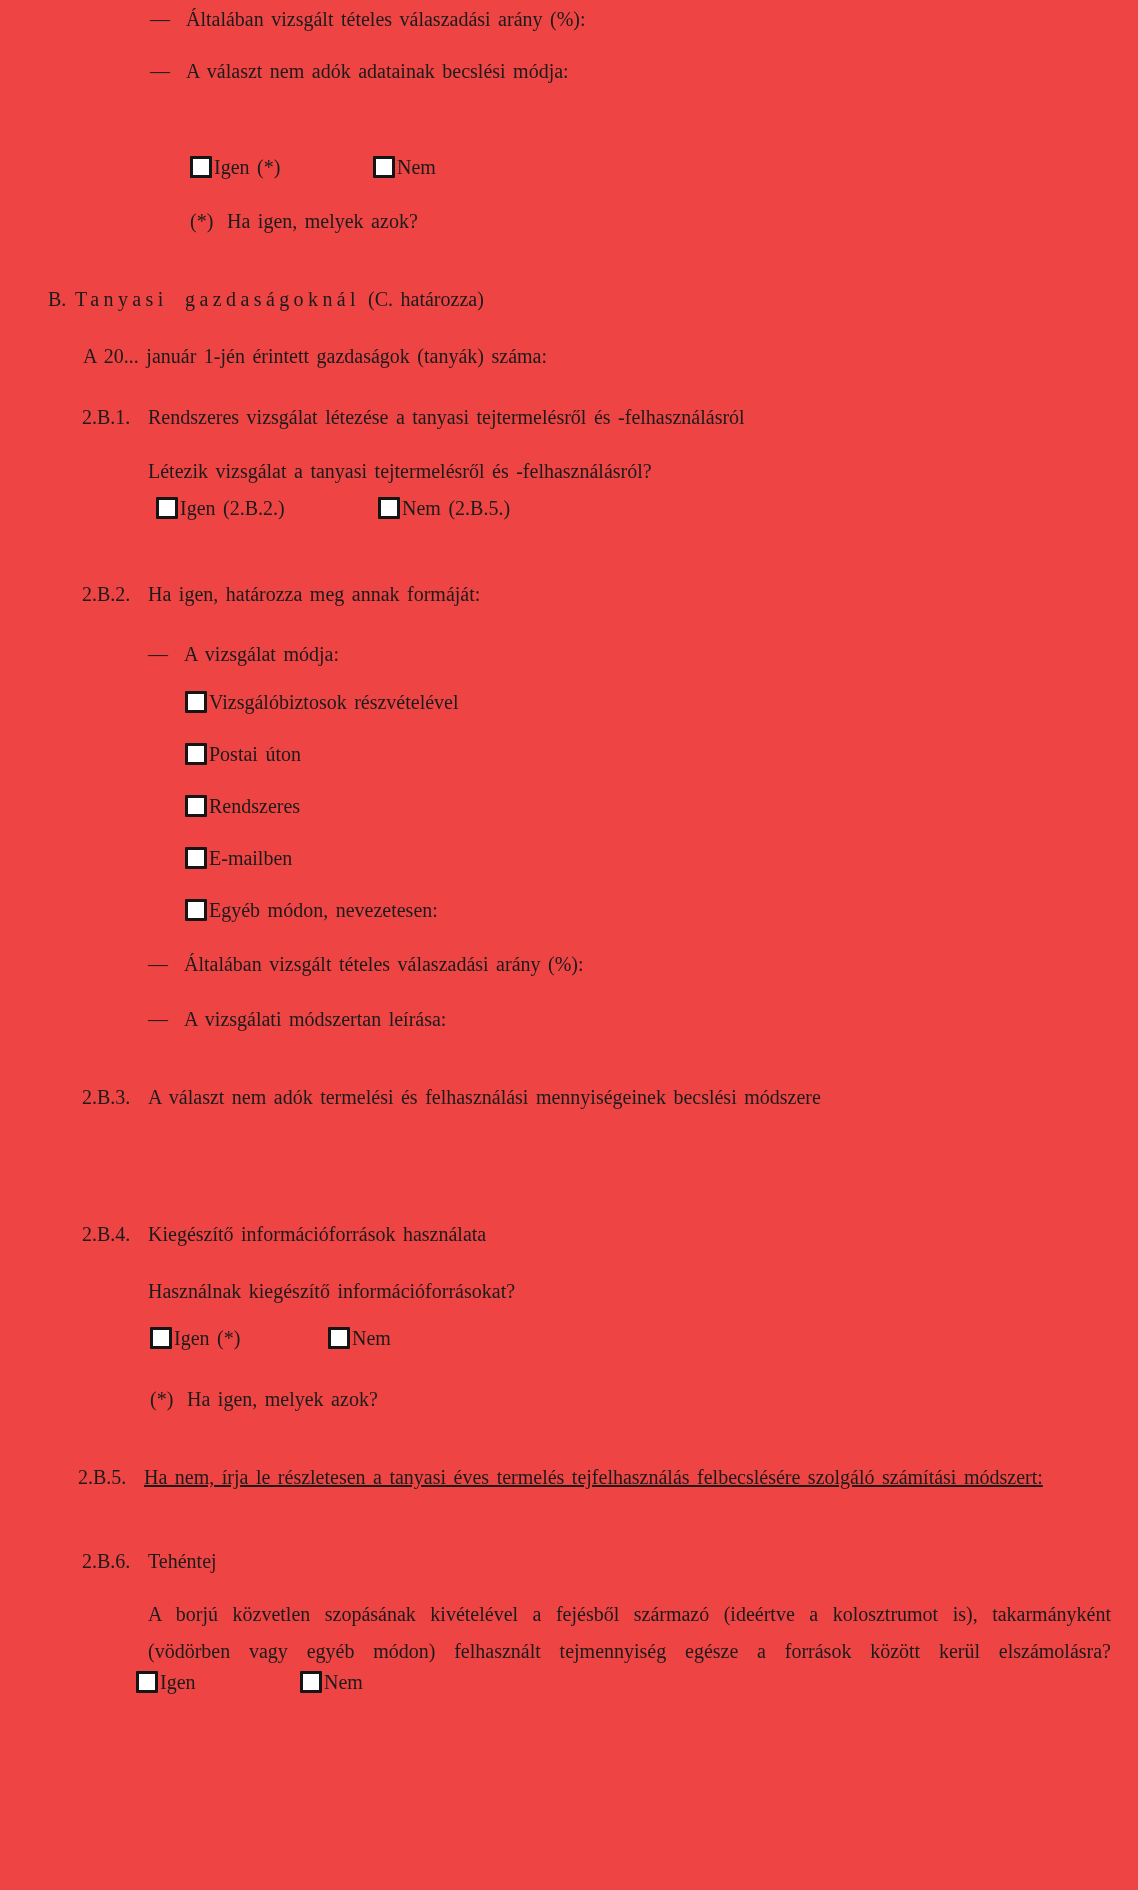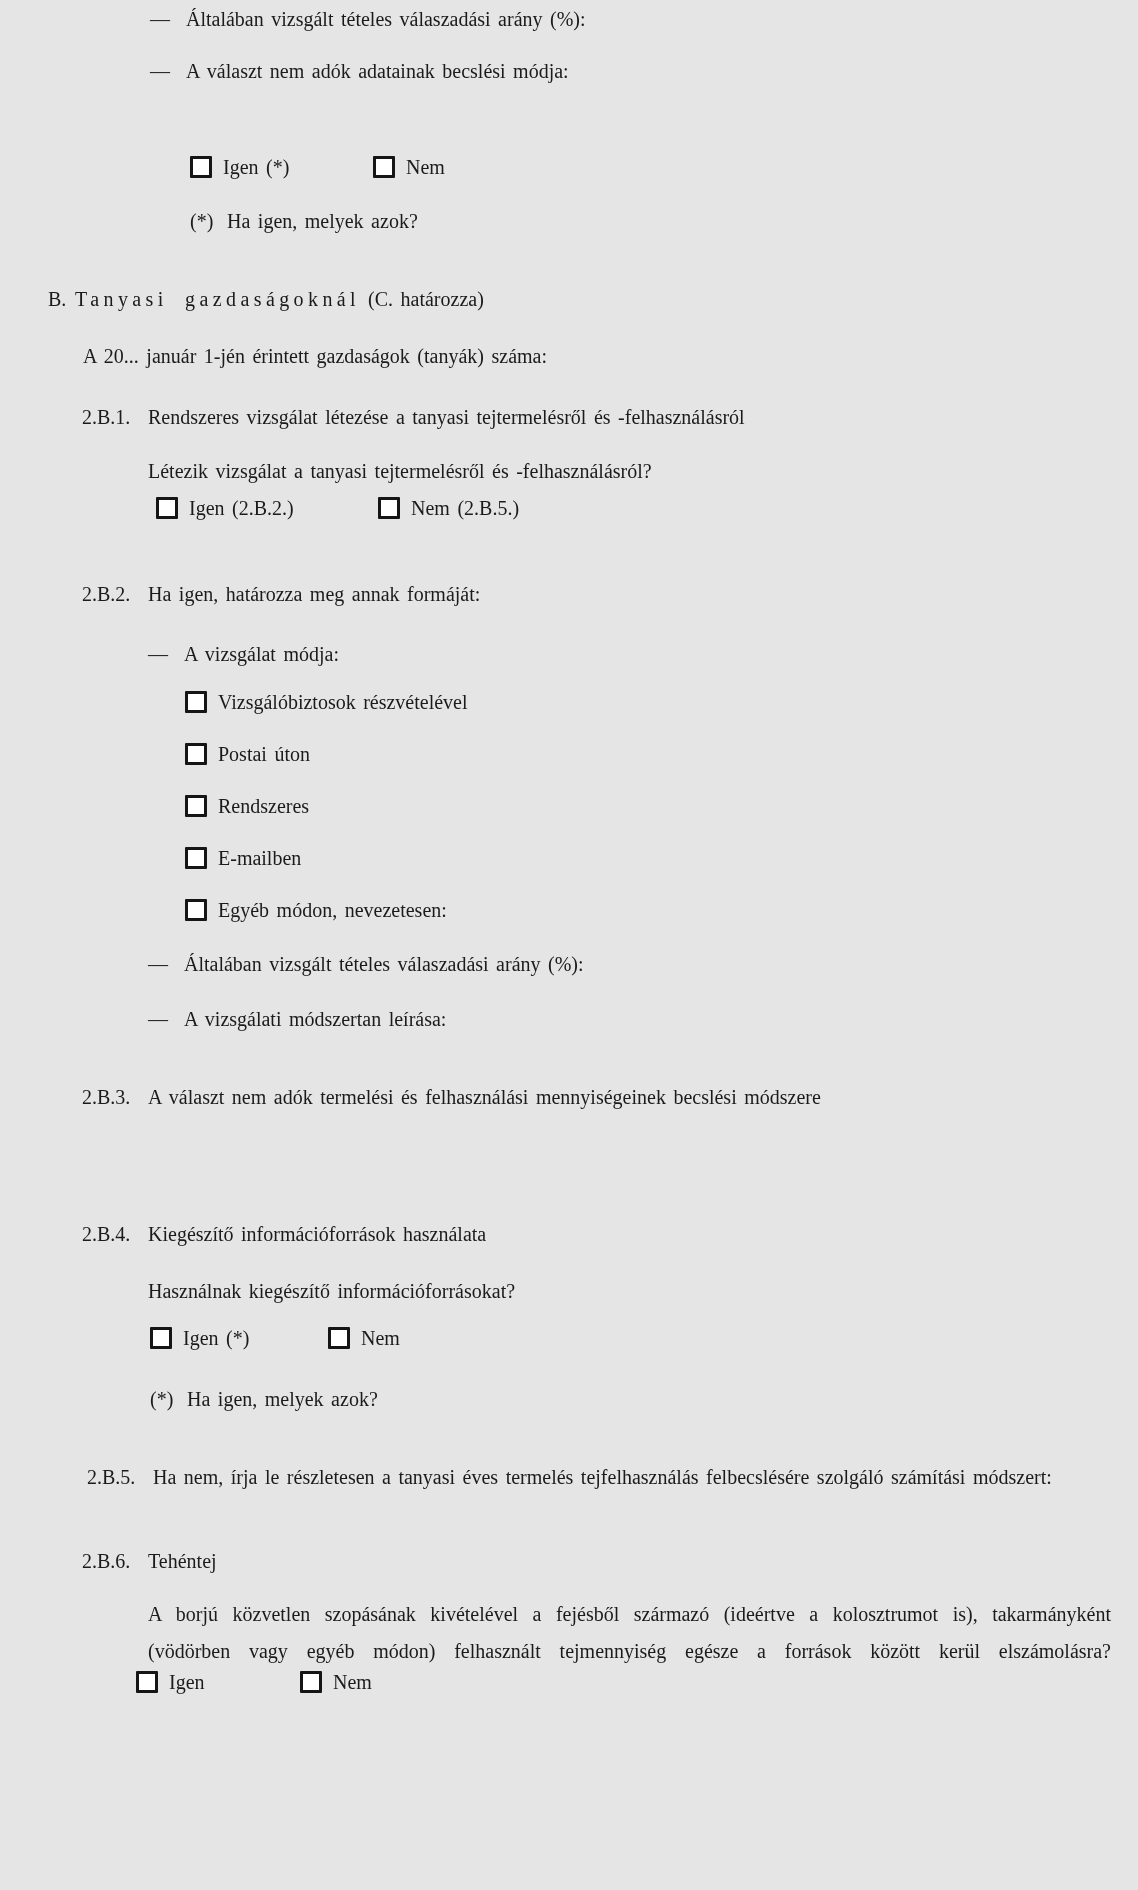--- a/index.html
+++ b/index.html
@@ -1,34 +1,34 @@
 <!DOCTYPE html>
 <html><head>
 <meta charset="utf-8">
 <style>
   * { margin:0; padding:0; box-sizing:border-box; }
   html,body { background:#ffffff; }
   .page {
     position:relative;
     width:1138px;
     height:1890px;
-    background:#e5e5e5;
+    background:#ef4444;
     font-family:"Liberation Serif","DejaVu Serif",serif;
     color:#1b1b1b;
     font-size:20px;
     line-height:28px;
     word-spacing:2.5px;
     overflow:hidden;
   }
   .abs { position:absolute; white-space:nowrap; }
   .dash { display:inline-block; width:36px; }
   .num  { display:inline-block; width:66px; }
   .bnum { display:inline-block; width:27px; }
   .fmark{ display:inline-block; width:37px; }
-  .cb   { position:absolute; display:flex; align-items:center; gap:11px; height:24px; white-space:nowrap; }
+  .cb   { position:absolute; display:flex; align-items:center; gap:2px; height:24px; white-space:nowrap; }
   .box  { width:22px; height:22px; border:3px solid #151515; border-radius:1px; background:#fff; flex:0 0 auto; }
   .sp-title { letter-spacing:0.22em; word-spacing:0.40em; }
   .suffix   { margin-left:8px; }
   .just { white-space:normal; text-align:justify; text-align-last:justify; line-height:28px; }
 </style>
 </head>
 <body>
 
 <div class="page">
 
@@ -118,21 +118,21 @@
     <span>Igen (*)</span>
   </div>
   <div class="cb" style="left:328px; top:1326px;">
     <span class="box"></span>
     <span>Nem</span>
   </div>
   <div class="abs" style="left:150px; top:1385px;">
     <span class="fmark">(*)</span><span>Ha igen, melyek azok?</span>
   </div>
 
-  <div class="abs" style="left:87px; top:1463px;">
+  <div class="abs" style="left:78px; top:1463px;text-decoration:underline;">
     <span class="num">2.B.5.</span><span>Ha nem, írja le részletesen a tanyasi éves termelés tejfelhasználás felbecslésére szolgáló számítási módszert:</span>
   </div>
 
   <div class="abs" style="left:82px; top:1547px;">
     <span class="num">2.B.6.</span><span>Tehéntej</span>
   </div>
   <div class="abs just" style="left:148px; top:1600px; width:963px;">A borjú közvetlen szopásának kivételével a fejésből származó (ideértve a kolosztrumot is), takarmányként</div>
   <div class="abs just" style="left:148px; top:1637px; width:963px;">(vödörben vagy egyéb módon) felhasznált tejmennyiség egésze a források között kerül elszámolásra?</div>
 
   <div class="cb" style="left:136px; top:1670px;">

